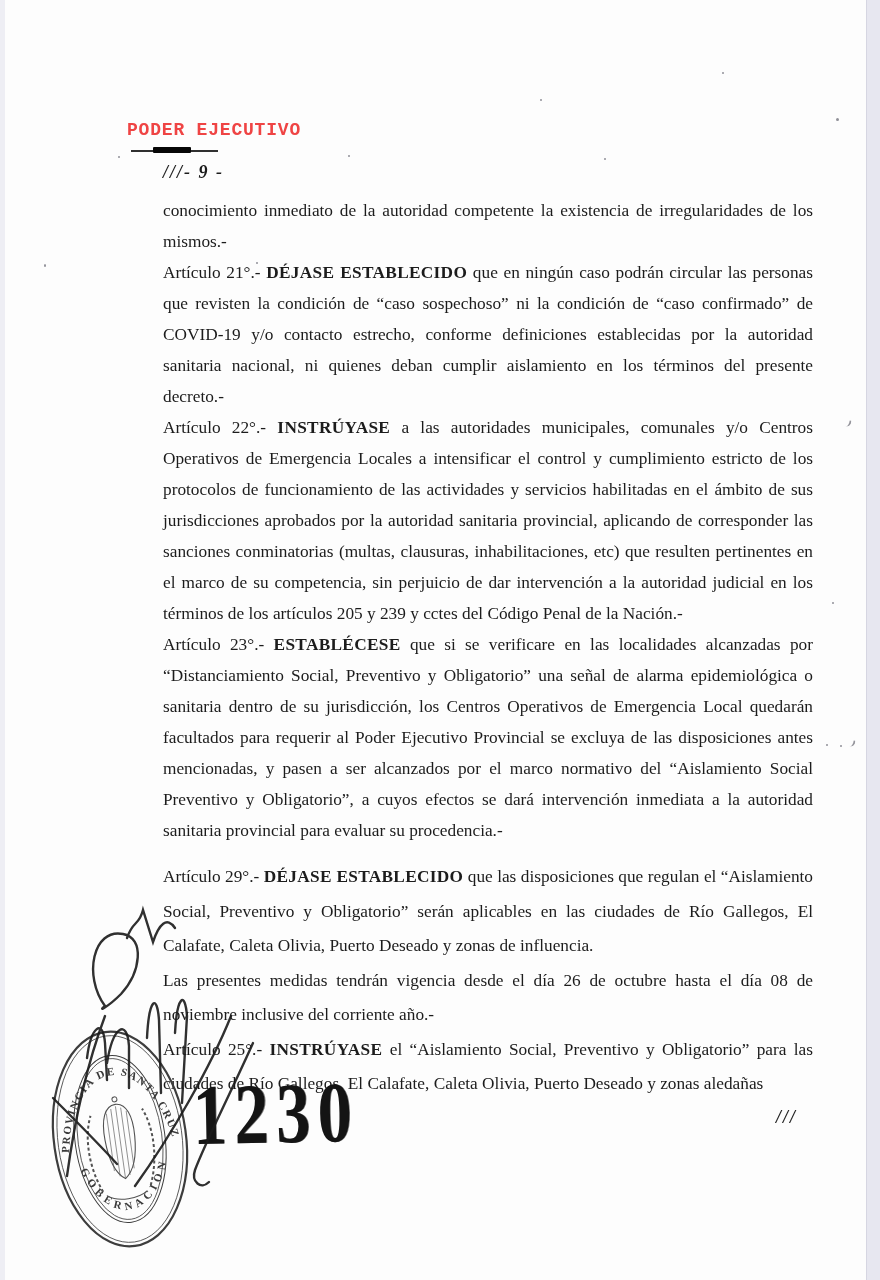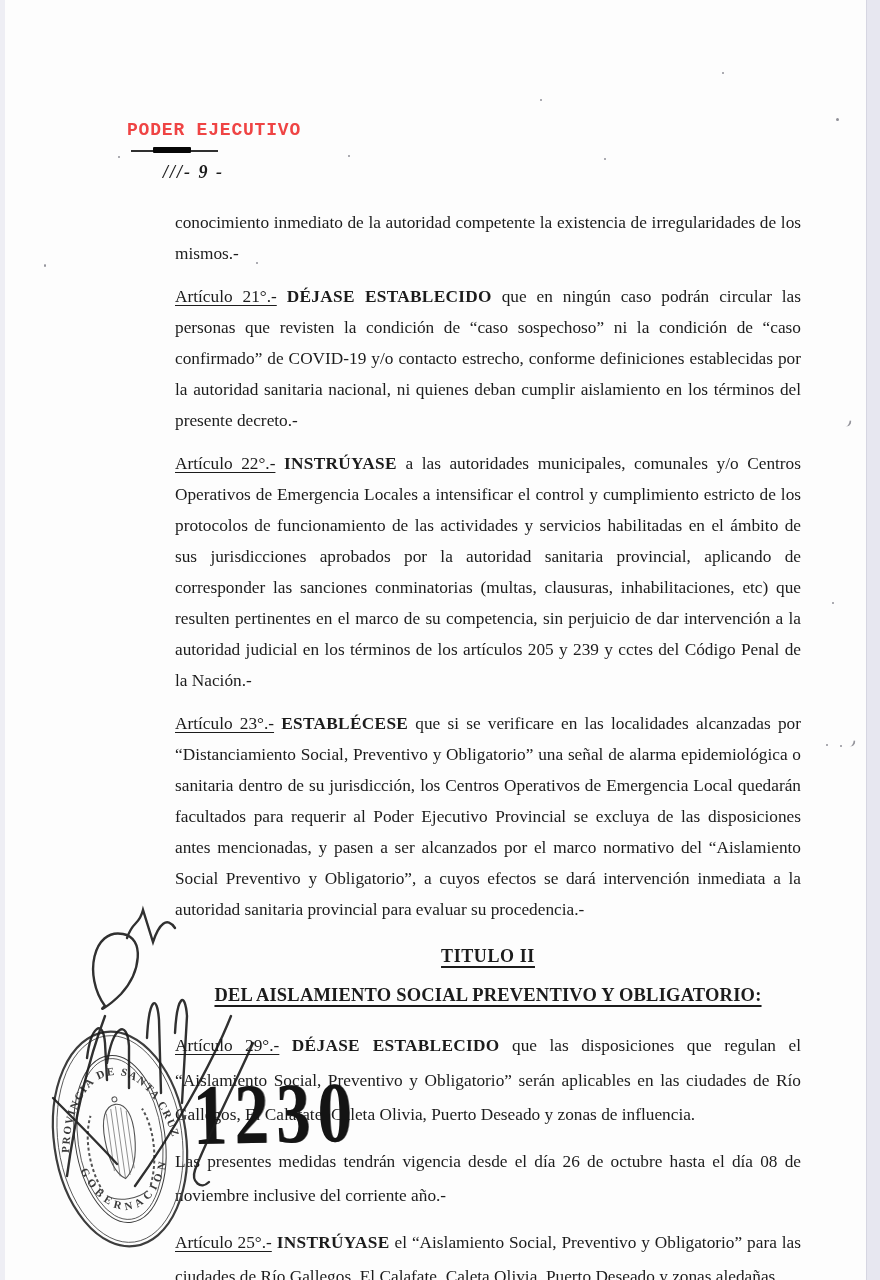--- a/index.html
+++ b/index.html
@@ -10,22 +10,22 @@
 
   .header-title{position:absolute;left:93px;top:120px;font-family:Liberation Mono, monospace;
         font-weight:bold;font-size:18px;letter-spacing:.8px;color:#ef4444;z-index:1;margin-left:34px;}
   .hr-base{position:absolute;left:131px;top:150px;width:87px;height:2px;background:#303030;z-index:1;}
   .hr-thick{position:absolute;left:153px;top:147px;width:38px;height:6px;background:#070707;border-radius:1px;z-index:1;}
 
   .content{position:absolute;left:163px;top:162px;width:650px;z-index:1;}
   .marker{font-weight:bold;font-style:italic;font-size:18px;letter-spacing:2px;height:33px;}
   .block-a{font-size:17.3px;line-height:31px;text-align:justify;}
   .block-b{margin-top:14px;font-size:17.3px;line-height:34.5px;text-align:justify;}
-  .para{margin:12px;}
-  .lbl{text-decoration:underline;text-underline-offset:3px;}
+  .para{margin:0;}
+  .lbl{text-underline-offset:3px;}
   .kw{letter-spacing:.3px;}
   .titles{text-align:center;margin-top:7px;line-height:39px;}
   .t1{font-weight:bold;font-size:18px;letter-spacing:.6px;text-decoration:underline;
       text-decoration-thickness:2px;text-underline-offset:4px;}
   .t2{font-weight:bold;font-size:18.5px;letter-spacing:.2px;text-decoration:underline;
       text-decoration-thickness:2px;text-underline-offset:4px;}
   .cont{text-align:right;font-weight:bold;font-style:italic;font-size:18px;letter-spacing:2px;
       padding-right:16px;line-height:30px;}
 
   .decree-number{position:absolute;left:192px;top:1072px;z-index:3;color:#141414;
@@ -53,24 +53,20 @@
   <div class="content">
     <div class="marker">///- 9 -</div>
 
     <div class="block-a">
       <p class="para"><span>conocimiento inmediato de la autoridad competente la existencia de irregularidades de los mismos.-</span></p>
       <p class="para"><span class="lbl">Artículo 21°.-</span> <b class="kw">DÉJASE ESTABLECIDO</b> <span>que en ningún caso podrán circular las personas que revisten la condición de “caso sospechoso” ni la condición de “caso confirmado” de COVID-19 y/o contacto estrecho, conforme definiciones establecidas por la autoridad sanitaria nacional, ni quienes deban cumplir aislamiento en los términos del presente decreto.-</span></p>
       <p class="para"><span class="lbl">Artículo 22°.-</span> <b class="kw">INSTRÚYASE</b> <span>a las autoridades municipales, comunales y/o Centros Operativos de Emergencia Locales a intensificar el control y cumplimiento estricto de los protocolos de funcionamiento de las actividades y servicios habilitadas en el ámbito de sus jurisdicciones aprobados por la autoridad sanitaria provincial, aplicando de corresponder las sanciones conminatorias (multas, clausuras, inhabilitaciones, etc) que resulten pertinentes en el marco de su competencia, sin perjuicio de dar intervención a la autoridad judicial en los términos de los artículos 205 y 239 y cctes del Código Penal de la Nación.-</span></p>
       <p class="para"><span class="lbl">Artículo 23°.-</span> <b class="kw">ESTABLÉCESE</b> <span>que si se verificare en las localidades alcanzadas por “Distanciamiento Social, Preventivo y Obligatorio” una señal de alarma epidemiológica o sanitaria dentro de su jurisdicción, los Centros Operativos de Emergencia Local quedarán facultados para requerir al Poder Ejecutivo Provincial se excluya de las disposiciones antes mencionadas, y pasen a ser alcanzados por el marco normativo del “Aislamiento Social Preventivo y Obligatorio”, a cuyos efectos se dará intervención inmediata a la autoridad sanitaria provincial para evaluar su procedencia.-</span></p>
     </div>
 
-    <div class="titles">
-      <div class="t1">TITULO II</div>
-      <div class="t2">DEL AISLAMIENTO SOCIAL PREVENTIVO Y OBLIGATORIO:</div>
-    </div>
 
     <div class="block-b">
       <p class="para"><span class="lbl">Artículo 29°.-</span> <b class="kw">DÉJASE ESTABLECIDO</b> <span>que las disposiciones que regulan el “Aislamiento Social, Preventivo y Obligatorio” serán aplicables en las ciudades de Río Gallegos, El Calafate, Caleta Olivia, Puerto Deseado y zonas de influencia.</span></p>
       <p class="para"><span>Las presentes medidas tendrán vigencia desde el día 26 de octubre hasta el día 08 de noviembre inclusive del corriente año.-</span></p>
       <p class="para"><span class="lbl">Artículo 25°.-</span> <b class="kw">INSTRÚYASE</b> <span>el “Aislamiento Social, Preventivo y Obligatorio” para las ciudades de Río Gallegos, El Calafate, Caleta Olivia, Puerto Deseado y zonas aledañas</span></p>
       <div class="cont">///</div>
     </div>
   </div>
 
   <svg class="seal" width="200" height="262" viewBox="0 0 200 262">

